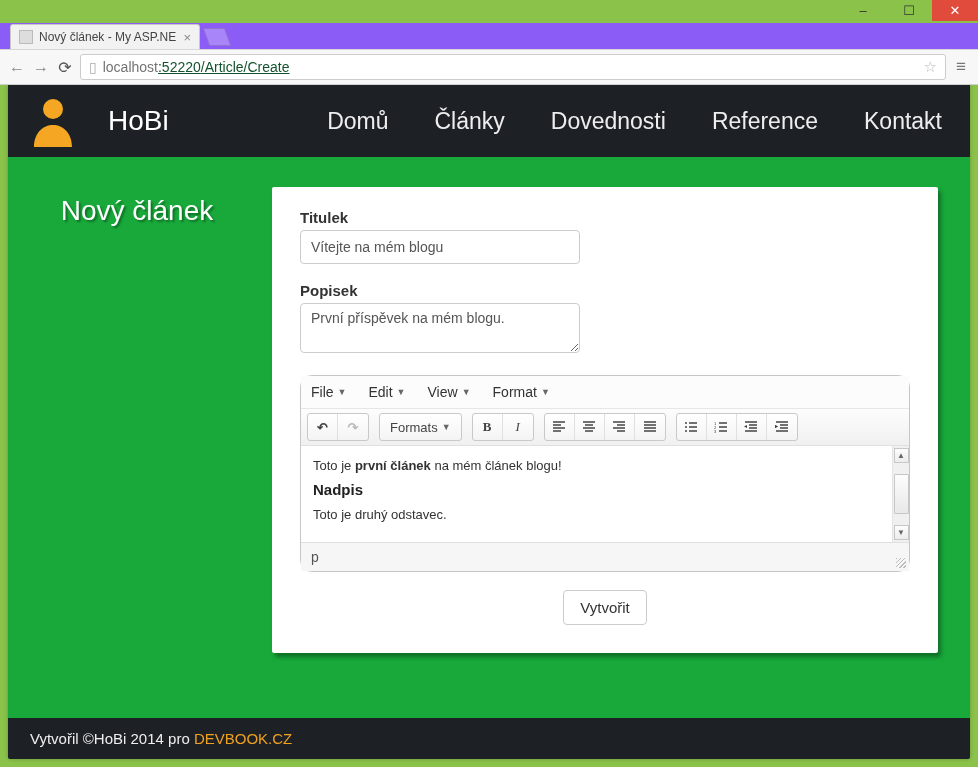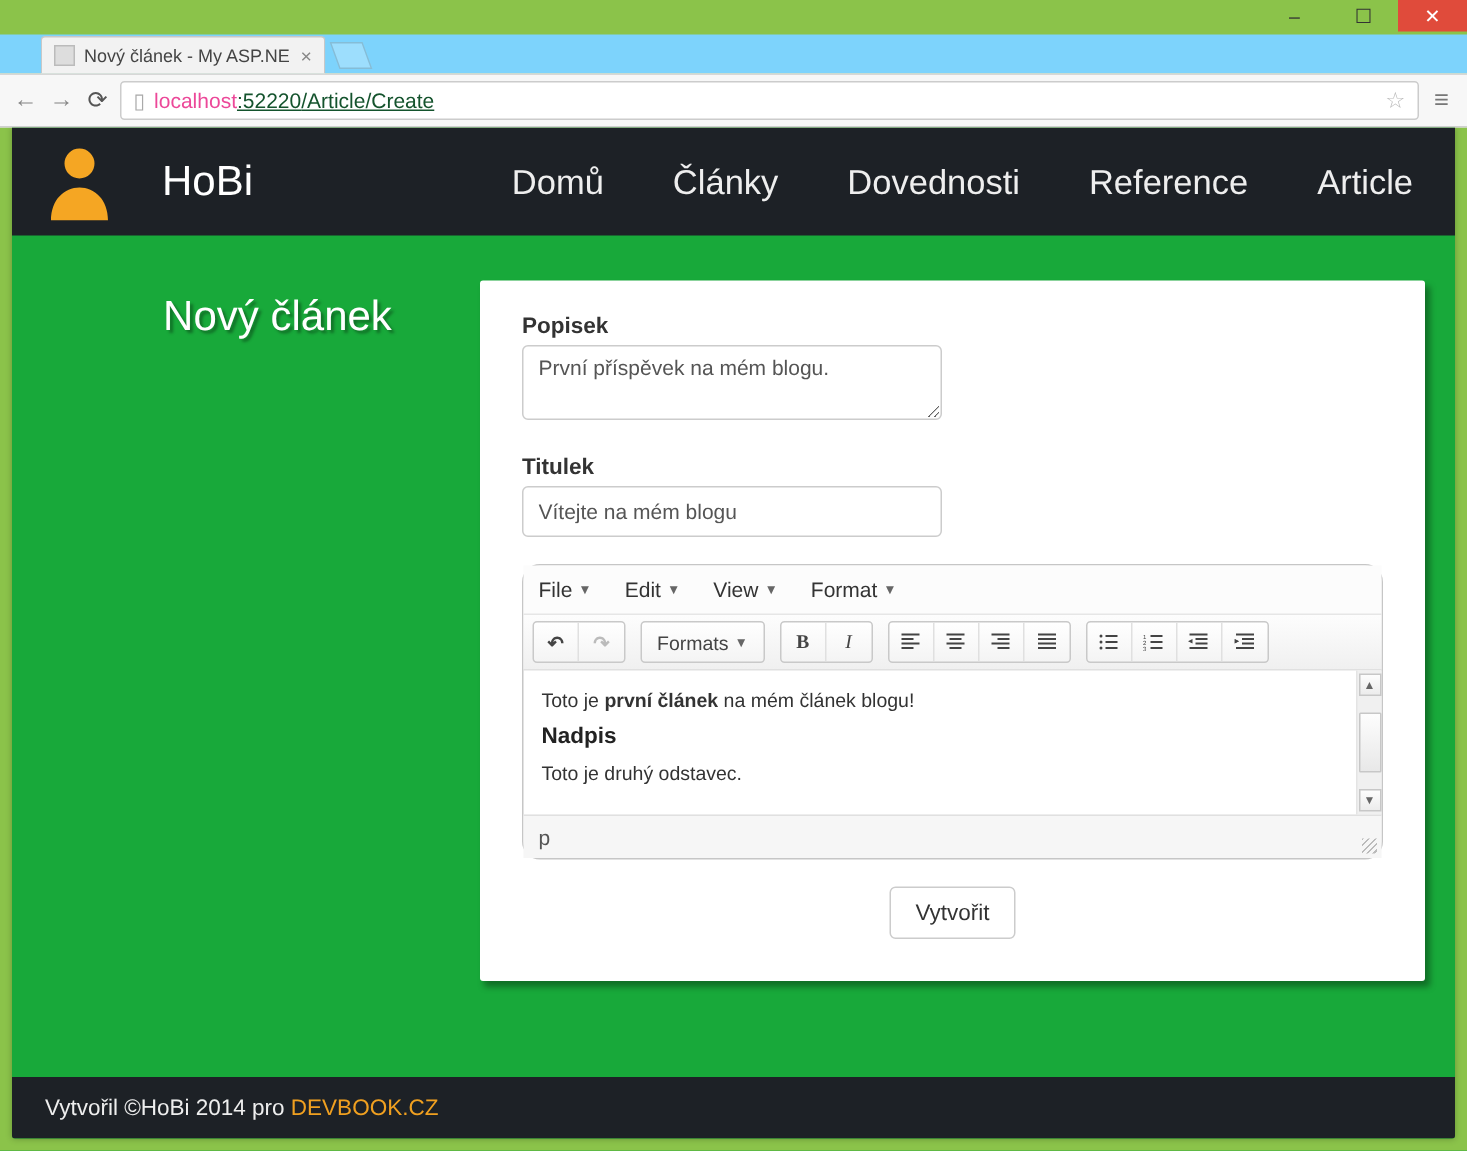--- a/index.html
+++ b/index.html
@@ -2,42 +2,42 @@
 <html><head>
 <meta charset="utf-8">
 <style>
   * { box-sizing: border-box; margin: 0; padding: 0; }
   body { font-family: "Segoe UI", Arial, sans-serif; background: #8bc34a; width: 978px; height: 767px; overflow: hidden; }
   .window { width: 978px; height: 767px; background: #8bc34a; display: flex; flex-direction: column; }
   .titlebar { height: 23px; background: #8bc34a; display: flex; align-items: flex-start; justify-content: flex-end; }
   .winbtns { display: flex; height: 21px; }
   .winbtn { width: 46px; height: 21px; display: flex; align-items: center; justify-content: center; color: #333; font-size: 13px; }
   .winbtn.close { background: #e04b3b; color: #fff; }
-  .chrome-tabs { height: 26px; background: #7dd3fc; display: flex; align-items: flex-end; padding-left: 27px; }
+  .chrome-tabs { height: 26px; background: #8b5cf6; display: flex; align-items: flex-end; padding-left: 10px; }
   .tab { background: #f2f2f2; border: 1px solid #c8c8c8; border-bottom: none; border-radius: 3px 3px 0 0; height: 25px; width: 190px; display: flex; align-items: center; padding: 0 8px; font-size: 12px; color: #444; gap: 6px; }
   .tab-fav { width: 14px; height: 14px; background: #ddd; border: 1px solid #bbb; display: inline-block; }
   .tab-title { flex: 1; white-space: nowrap; overflow: hidden; text-overflow: ellipsis; }
   .tab-x { color: #888; font-size: 13px; }
   .newtab { width: 22px; height: 18px; border: 1px solid rgba(0,0,0,.15); margin-left: 6px; margin-bottom: 3px; background: rgba(255,255,255,.25); transform: skewX(20deg); }
   .omnibox { height: 36px; background: #f7f7f7; border-top: 1px solid #d7d7d7; border-bottom: 1px solid #cfcfcf; display: flex; align-items: center; padding: 0 8px; gap: 6px; }
   .navicon { width: 18px; text-align: center; color: #888; font-size: 16px; }
   .navicon.active { color: #555; }
   .url { flex: 1; height: 26px; border: 1px solid #ccc; border-radius: 3px; background: #fff; display: flex; align-items: center; padding: 0 8px; font-size: 14px; color: #333; }
-  .url .host { color: #ec4899; }
+  .url .host { color: #737373; }
   .url .rest { color: #14532d; text-decoration: underline; }
   .star { color: #bbb; font-size: 15px; margin-left: auto; }
   .menu-icon { width: 18px; font-size: 17px; color: #777; text-align: center; }
   .viewport { flex: 1; display: flex; flex-direction: column; overflow: hidden; padding: 0 8px 8px 8px; }
   .page { flex: 1; background: #18a93a; display: flex; flex-direction: column; box-shadow: 0 0 4px rgba(0,0,0,.25); border-radius: 0 0 2px 2px; overflow: hidden; }
   .appbar { background: #1d2126; height: 72px; display: flex; align-items: center; padding: 15px 20px; }
   .avatar { width: 50px; height: 52px; }
   .brand { color: #fff; font-size: 28px; margin-left: 30px; }
   .navlinks { margin-left: auto; display: flex; gap: 46px; padding-right: 8px; }
   .navlinks a { color: #eee; font-size: 23px; text-decoration: none; }
-  .content-row { flex: 1; display: flex; padding: 30px 20px 20px 24px; gap: 30px; align-items: flex-start; margin-left: 48px; }
+  .content-row { flex: 1; display: flex; padding: 30px 32px 20px 24px; gap: 30px; align-items: flex-start; }
   .side-title { color: #fff; font-size: 28px; text-shadow: 2px 2px 2px rgba(0,0,0,.35); white-space: nowrap; padding-top: 8px; min-width: 210px; text-align: center; }
   .card { background: #fff; flex: 1; padding: 22px 28px 28px 28px; border-radius: 2px; box-shadow: 3px 4px 4px rgba(0,0,0,.35); }
   .fgroup { margin-bottom: 18px; }
   .flabel { font-weight: bold; color: #333; font-size: 15px; margin-bottom: 4px; display: block; }
   .finput { width: 280px; height: 34px; border: 1px solid #ccc; border-radius: 4px; padding: 6px 10px; font-size: 14px; color: #555; }
   .ftextarea { width: 280px; height: 50px; border: 1px solid #ccc; border-radius: 4px; padding: 6px 10px; font-size: 14px; color: #555; font-family: inherit; resize: both; }
   .editor { border: 1px solid #c6c6c6; border-radius: 12px; margin-top: 10px; }
   .emenu { display: flex; gap: 22px; padding: 8px 10px; font-size: 14px; color: #333; border-bottom: 1px solid #e6e6e6; background: #fcfcfc; }
   .emenu span { display: inline-flex; align-items: center; gap: 4px; }
   .caret { font-size: 9px; color: #666; }
@@ -105,37 +105,37 @@
           <svg viewBox="0 0 50 52">
               <path fill="#f5a623" d="M25 4a10 10 0 1 1 0 20 10 10 0 0 1 0-20zM6 52c0-14 9-22 19-22s19 8 19 22z"></path>
             </svg>
         </div>
         <div class="brand">HoBi</div>
         <div class="navlinks">
           <a>Domů</a>
           <a>Články</a>
           <a>Dovednosti</a>
           <a>Reference</a>
-          <a>Article</a>
+          <a>Kontakt</a>
         </div>
       </div>
 
       <div class="content-row">
         <div class="side-title">Nový článek</div>
 
         <div class="card">
+
+          <div class="fgroup">
+            <label class="flabel">Titulek</label>
+            <input class="finput" value="Vítejte na mém blogu" style="">
+          </div>
 
           <div class="fgroup">
             <label class="flabel">Popisek</label>
             <textarea class="ftextarea" style="">První příspěvek na mém blogu.</textarea>
-          </div>
-
-          <div class="fgroup">
-            <label class="flabel">Titulek</label>
-            <input class="finput" value="Vítejte na mém blogu" style="">
           </div>
 
           <div class="editor">
             <div class="emenu">
               <span>
                   <span>File</span> 
                   <span class="caret">▼</span>
                 </span>
               <span>
                   <span>Edit</span> 

